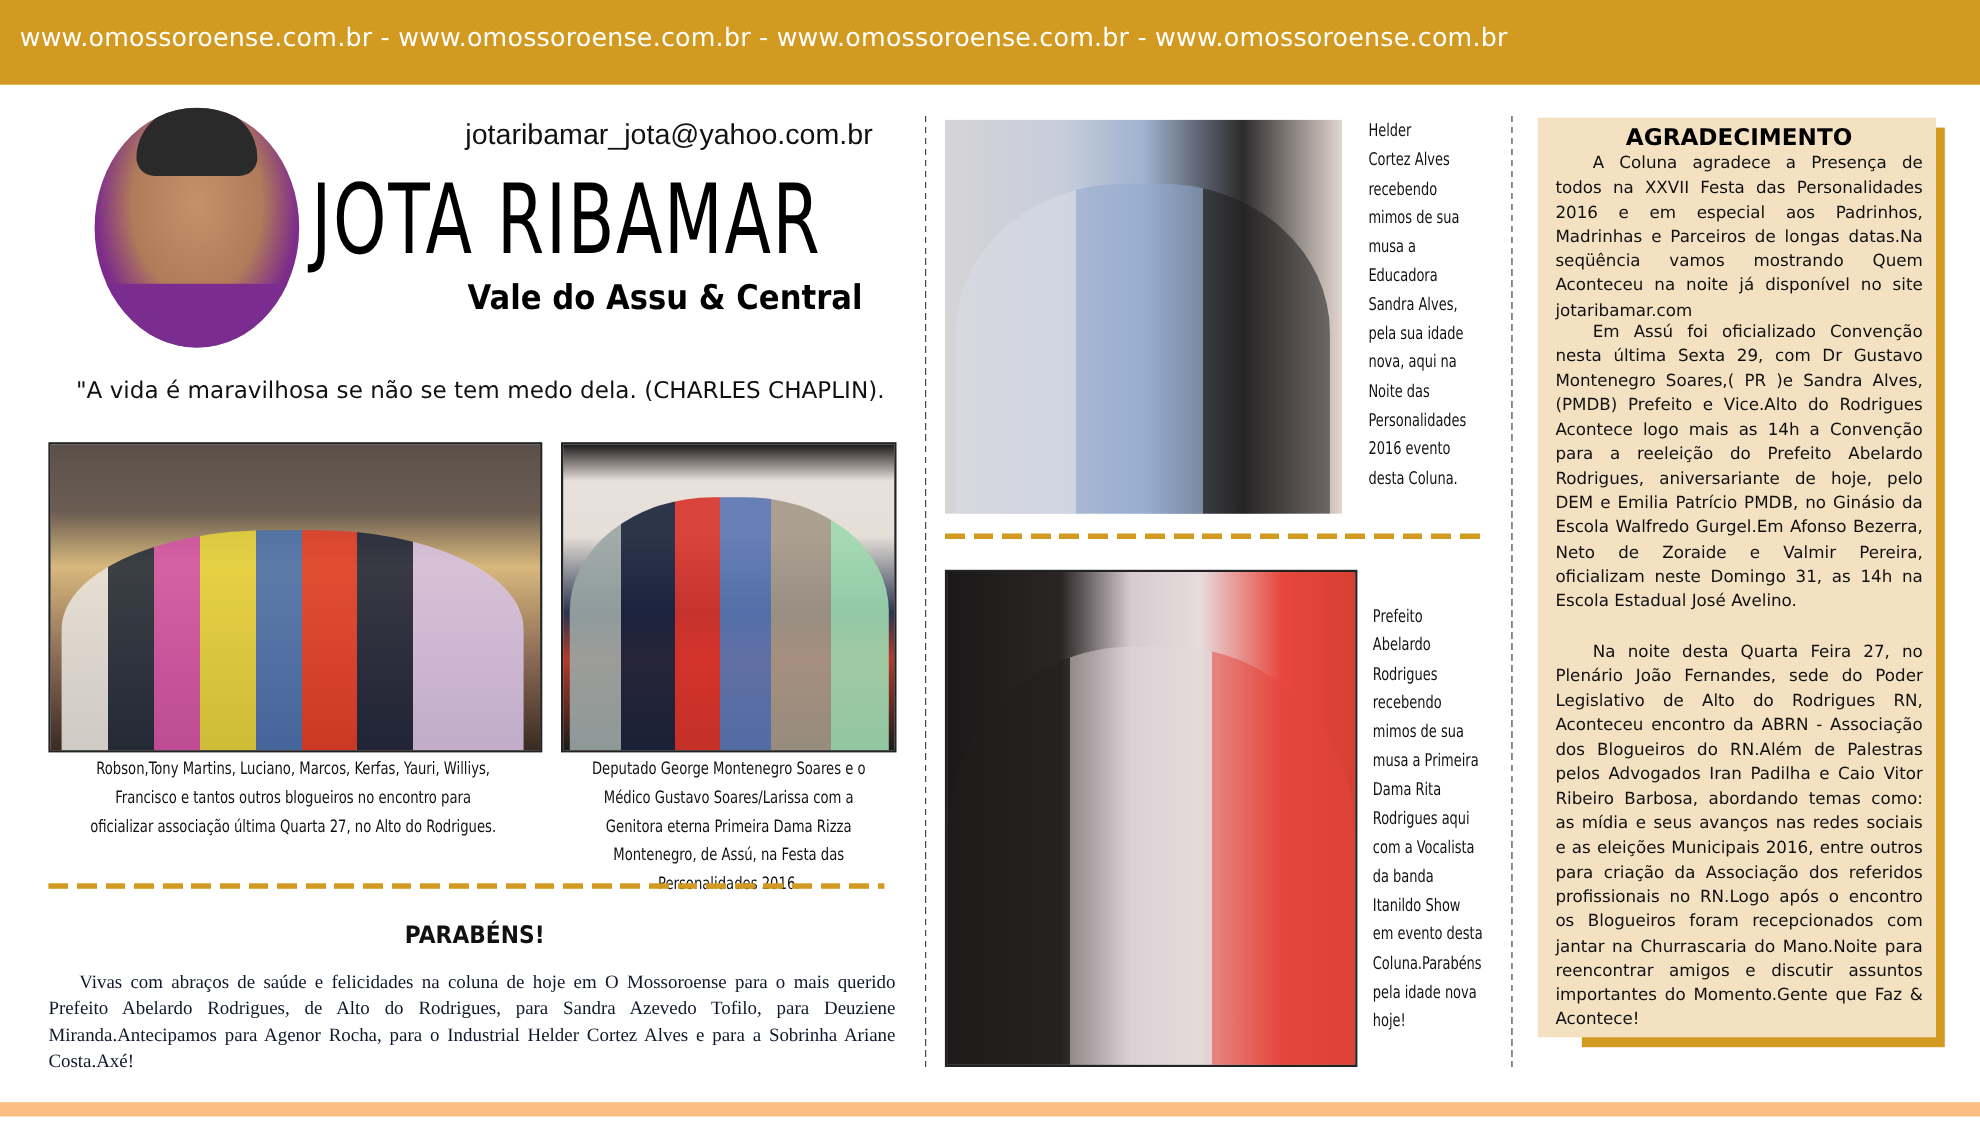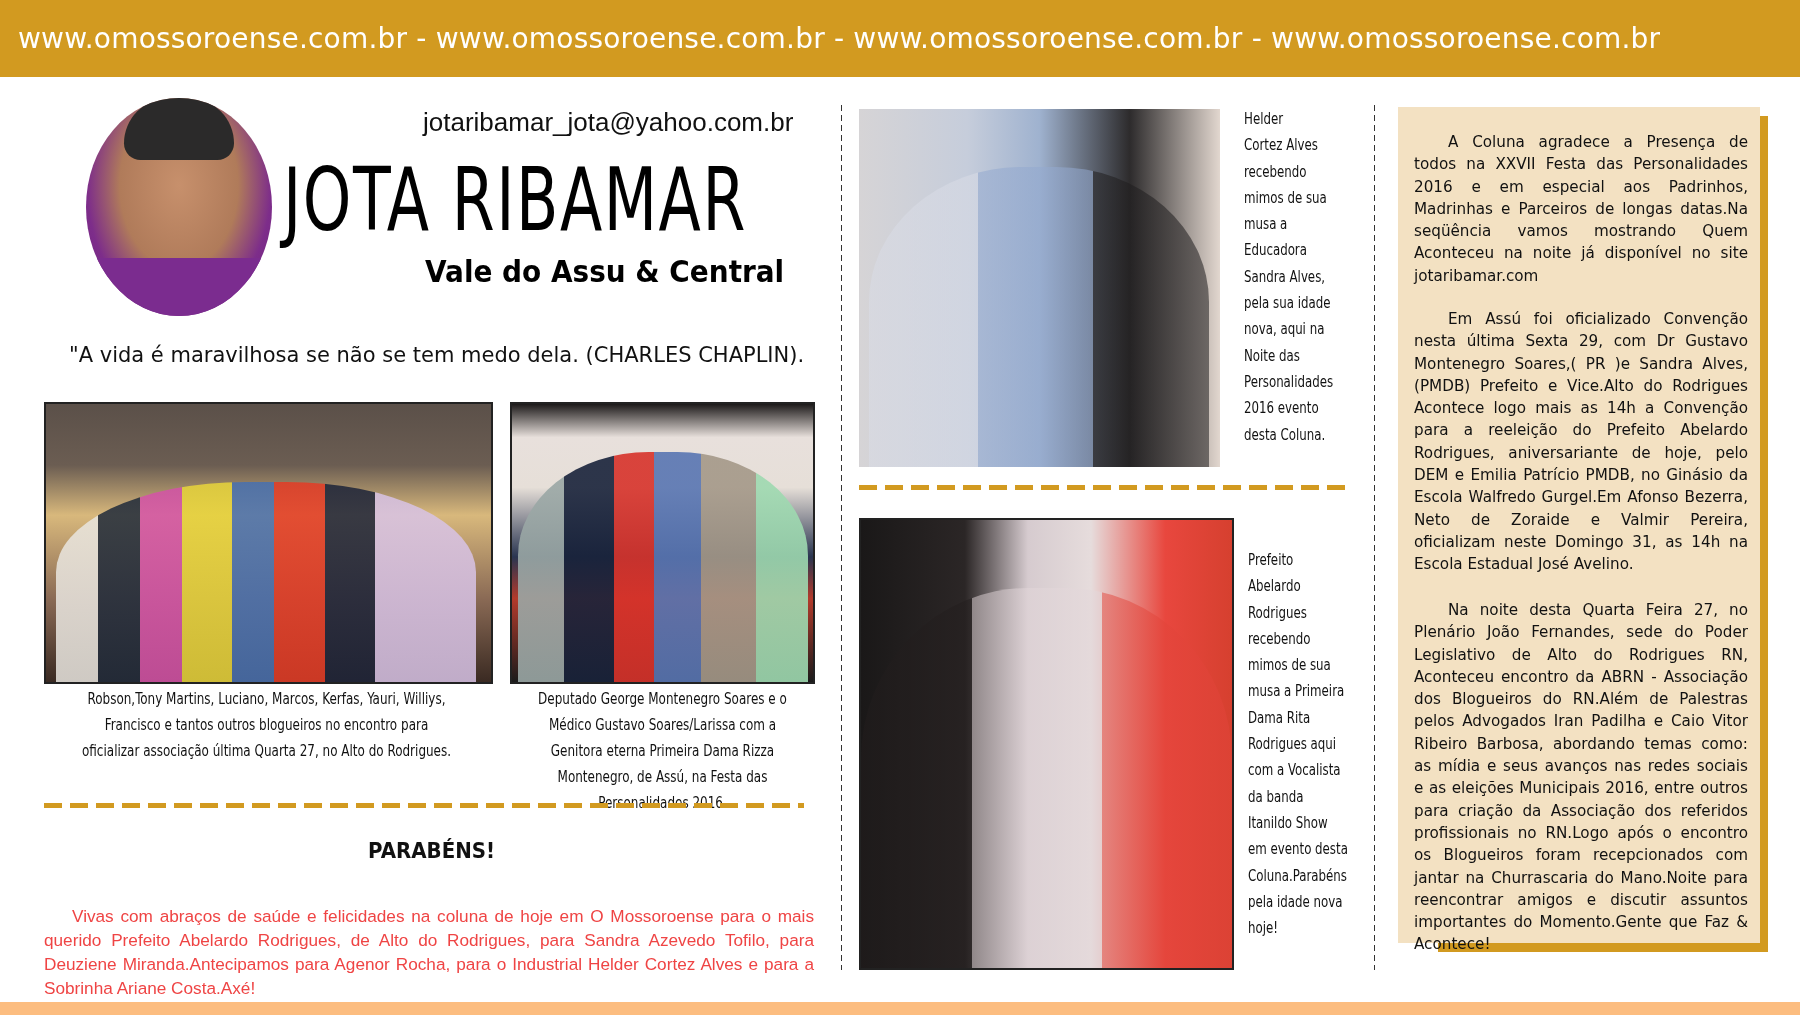--- a/index.html
+++ b/index.html
@@ -3,21 +3,21 @@
 <meta charset="utf-8">
 <style>
   html, body { margin:0; padding:0; }
   body { width:1800px; height:1036px; background:#ffffff; position:relative; overflow:hidden;
          font-family:"DejaVu Sans", sans-serif; color:#111; }
   .abs { position:absolute; }
 
   
   .top-band { left:0; top:0; width:1800px; height:77px; background:#d29a20; }
   .top-band .url { position:absolute; left:18px; top:22px; white-space:nowrap; color:#fff;
-                   font-family:"DejaVu Sans", sans-serif; font-size:28px; letter-spacing:0.2px; }
+                   font-family:"DejaVu Sans", sans-serif; font-size:23px; letter-spacing:0.2px; }
   .bottom-band { left:0; top:1002px; width:1800px; height:13px; background:#fcbd80; }
 
   
   .avatar { left:86px; top:98px; width:186px; height:218px; border-radius:50%;
             overflow:hidden; background:radial-gradient(ellipse at 50% 40%, #c7906c 0%, #b07b5a 45%, #7d2d8a 70%, #6e1f7e 100%); }
   .avatar .hair { position:absolute; left:38px; top:0; width:110px; height:62px; border-radius:55px 55px 20px 20px; background:#2b2a2a; }
   .avatar .shirt { position:absolute; left:0; top:160px; width:186px; height:70px; background:#7b2c8f; }
   .email { left:423px; top:107px; font-family:"Liberation Sans", sans-serif; font-size:26px; color:#111; }
   .name-title { left:283px; top:148px; font-family:"DejaVu Sans Condensed","DejaVu Sans", sans-serif;
                 font-size:88px; font-weight:400; letter-spacing:2px; transform:scaleX(0.78); transform-origin:left top;
@@ -53,30 +53,30 @@
   .gold-dash { height:5px; background:repeating-linear-gradient(90deg,#d29a20 0 18px,transparent 18px 26px); }
   .div-left { left:44px; top:803px; width:760px; }
   .div-mid { left:859px; top:485px; width:488px; }
   .vdash { width:1px; background:repeating-linear-gradient(180deg,#333 0 6px,transparent 6px 10px); }
   .vdash1 { left:841px; top:105px; height:865px; }
   .vdash2 { left:1374px; top:105px; height:865px; }
 
   
   .parabens-title { left:368px; top:838px; font-family:"DejaVu Sans", sans-serif; font-weight:bold; font-size:22px;
                     transform:scaleX(0.9); transform-origin:left top; }
-  .parabens-body { left:44px; top:904px; width:770px; font-family:Liberation Sans, sans-serif; font-size:17.2px;
-                   line-height:24px; text-align:justify; text-indent:28px; color:#ef4444; }
+  .parabens-body { left:44px; top:881px; width:770px; font-family:Liberation Serif, serif; font-size:17.2px;
+                   line-height:24px; text-align:justify; text-indent:28px; color:#0f172a; }
 
   
   .box-shadow { left:1438px; top:116px; width:330px; height:836px; background:#d29a20; }
   .box { left:1398px; top:107px; width:362px; height:836px; background:#f3e1c2; padding:0; box-sizing:border-box; }
   .box-section { position:absolute; left:16px; width:334px; }
   .box-head { font-family:"DejaVu Sans", sans-serif; font-weight:bold; font-size:21px; text-align:center; color:#000; }
   .box-body { font-family:"DejaVu Sans", sans-serif; font-size:15.2px; line-height:22.3px; text-align:justify;
-              text-indent:34px; color:#111; margin-top:18px; }
+              text-indent:34px; color:#111; margin-top:0; }
   .sec1 { top:6px; }
   .sec2 { top:183px; }
   .sec3 { top:474px; }
 </style>
 </head>
 <body>
 
 <div class="abs top-band">
   <span class="url">www.omossoroense.com.br - www.omossoroense.com.br - www.omossoroense.com.br - www.omossoroense.com.br</span>
 </div>
@@ -146,20 +146,21 @@
   <div>Itanildo Show</div>
   <div>em evento desta</div>
   <div>Coluna.Parabéns</div>
   <div>pela idade nova</div>
   <div>hoje!</div>
 </div>
 
 <div class="abs box-shadow"></div>
 <div class="abs box">
   <div class="box-section sec1">
+    <div class="box-head">AGRADECIMENTO</div>
     <div class="box-body">A Coluna agradece a Presença de todos na XXVII Festa das Personalidades 2016 e em especial aos Padrinhos, Madrinhas e Parceiros de longas datas.Na seqüência vamos mostrando Quem Aconteceu na noite já disponível no site jotaribamar.com</div>
   </div>
   <div class="box-section sec2">
     <div class="box-body">Em Assú foi oficializado Convenção nesta última Sexta 29, com Dr Gustavo Montenegro Soares,( PR )e Sandra Alves, (PMDB) Prefeito e Vice.Alto do Rodrigues Acontece logo mais as 14h a Convenção para a reeleição do Prefeito Abelardo Rodrigues, aniversariante de hoje, pelo DEM e Emilia Patrício PMDB, no Ginásio da Escola Walfredo Gurgel.Em Afonso Bezerra, Neto de Zoraide e Valmir Pereira, oficializam neste Domingo 31, as 14h na Escola Estadual José Avelino.</div>
   </div>
   <div class="box-section sec3">
     <div class="box-body">Na noite desta Quarta Feira 27, no Plenário João Fernandes, sede do Poder Legislativo de Alto do Rodrigues RN, Aconteceu encontro da ABRN - Associação dos Blogueiros do RN.Além de Palestras pelos Advogados Iran Padilha e Caio Vitor Ribeiro Barbosa, abordando temas como: as mídia e seus avanços nas redes sociais e as eleições Municipais 2016, entre outros para criação da Associação dos referidos profissionais no RN.Logo após o encontro os Blogueiros foram recepcionados com jantar na Churrascaria do Mano.Noite para reencontrar amigos e discutir assuntos importantes do Momento.Gente que Faz &amp; Acontece!</div>
   </div>
 </div>
 

